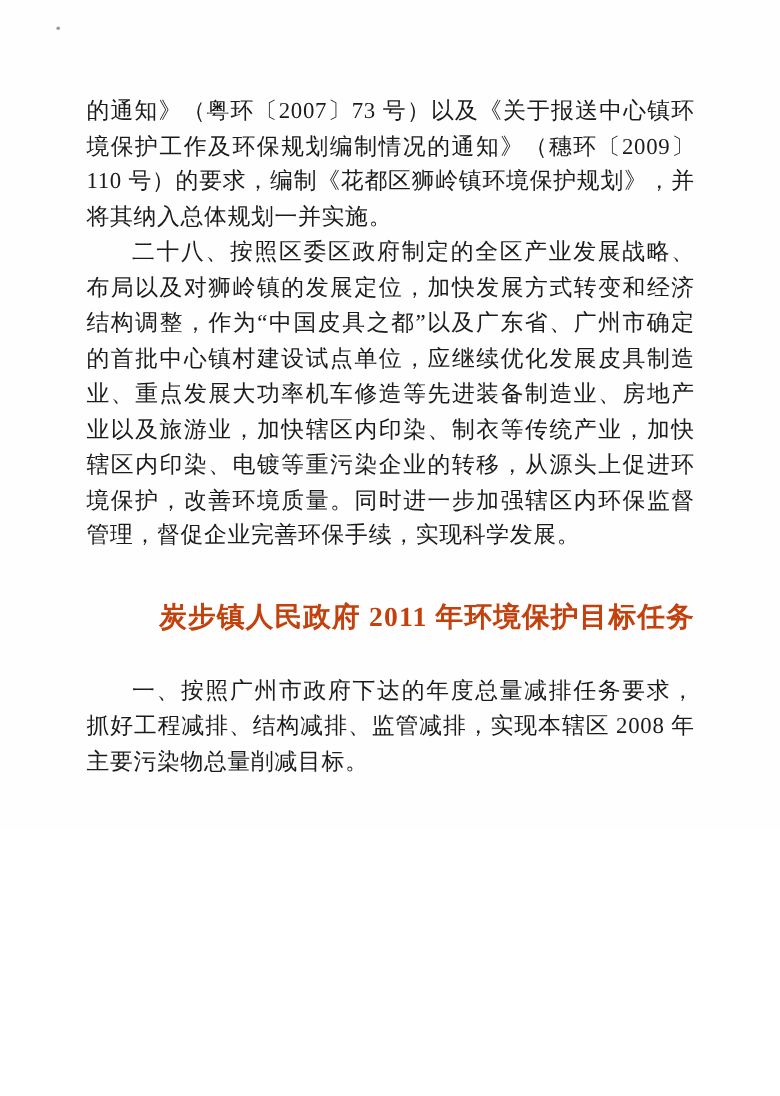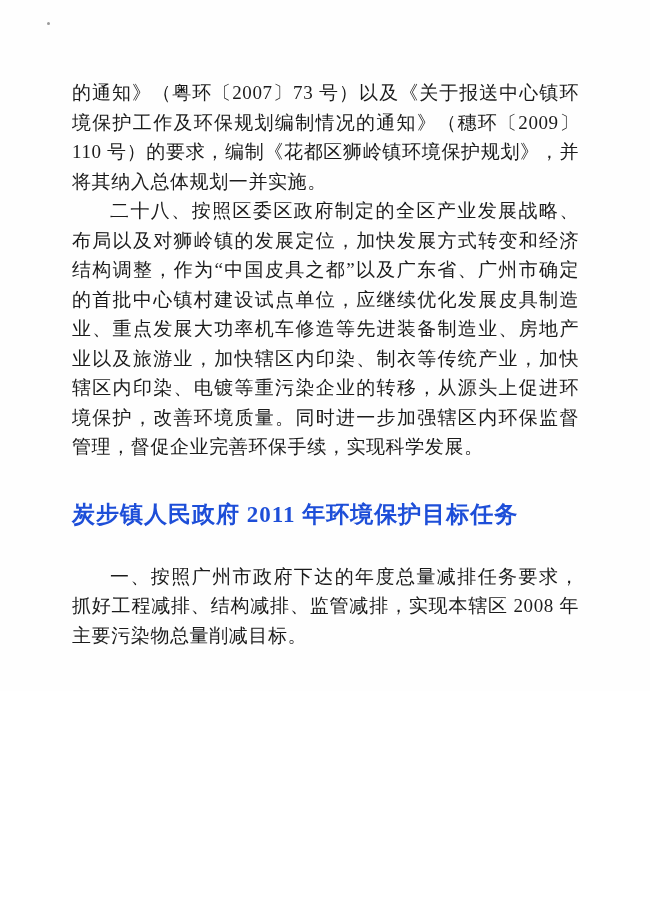--- a/index.html
+++ b/index.html
@@ -34,23 +34,23 @@
     text-justify: inter-ideograph;
     letter-spacing: 0.6px;
   }
   .indent { text-indent: 2em; }
   .no-indent { text-indent: 0; }
   .doc-heading {
     margin: 36px 0 30px 0;
     font-size: 23px;
     line-height: 34px;
     font-weight: bold;
-    text-align: left;
+    text-align: right;
     letter-spacing: 1px;
-    color: #1d4ed8;
+    color: #c2410c;
   }
   .page-number {
     position: absolute;
     left: 0;
     right: 0;
     top: 852px;
     text-align: center;
     font-size: 12px;
     color: #0c4a6e;
   }

